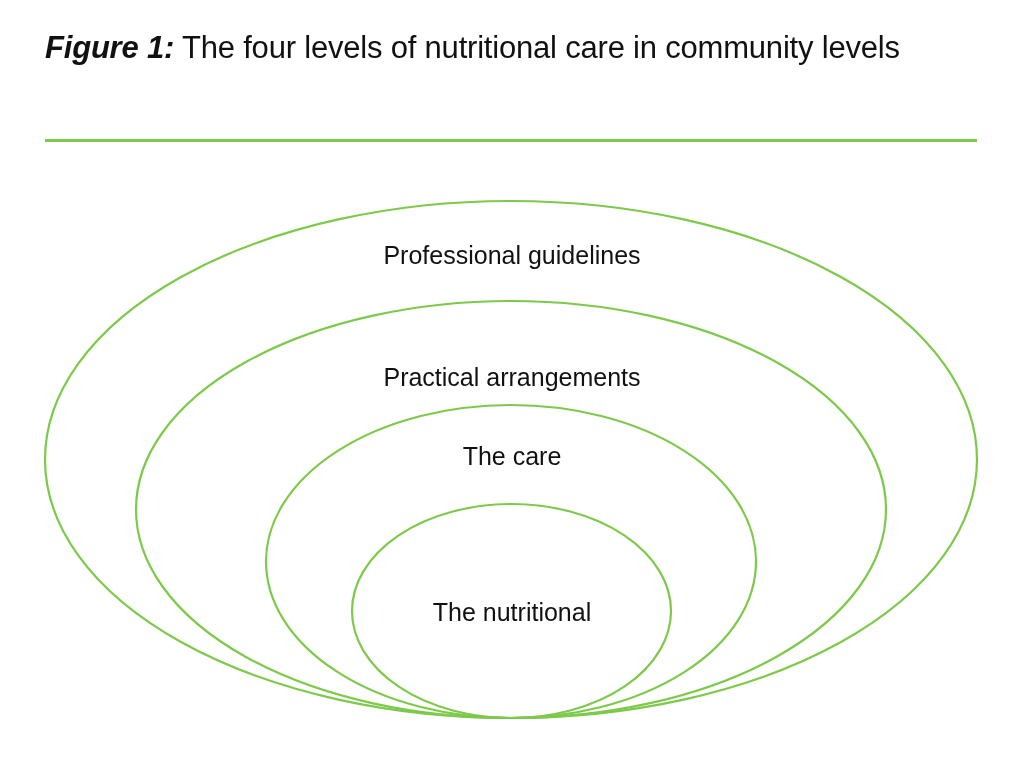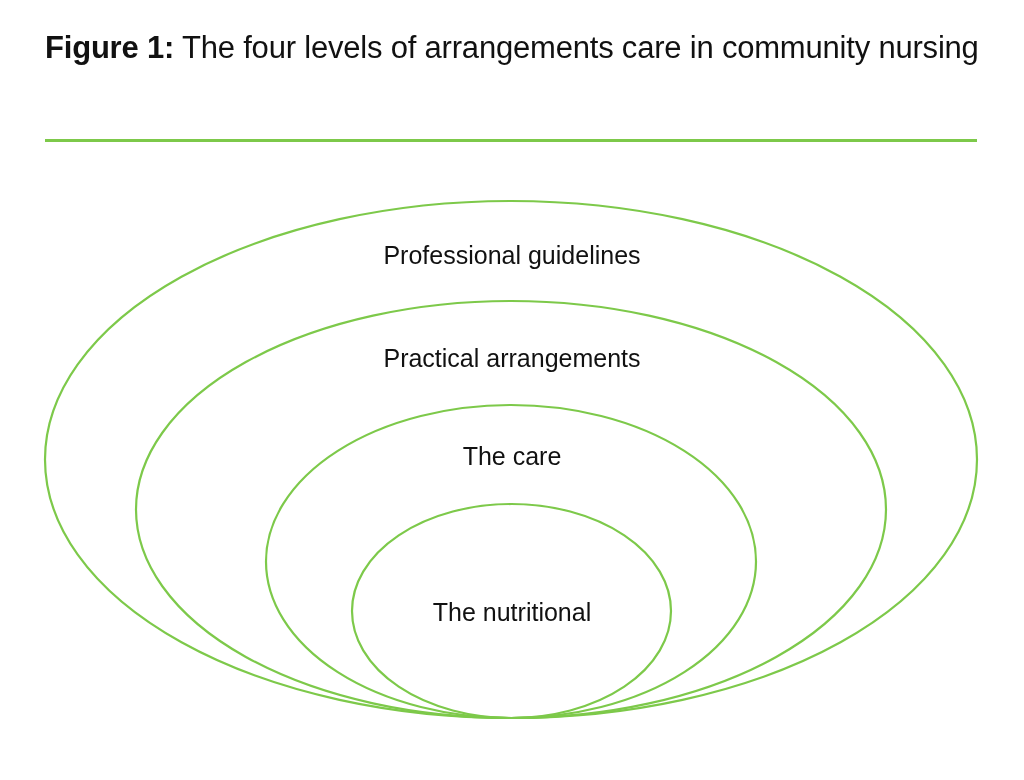--- a/index.html
+++ b/index.html
@@ -1,35 +1,35 @@
 <!DOCTYPE html>
 <html><head>
 <meta charset="utf-8">
 <style>
   html, body { margin: 0; padding: 0; background: #ffffff; }
   body { width: 1024px; height: 780px; position: relative; overflow: hidden;
          font-family: "Liberation Sans", "DejaVu Sans", sans-serif; color: #111; }
   .title { position: absolute; left: 45px; top: 26px; width: 940px;
            font-size: 31px; line-height: 44px; letter-spacing: -0.2px; }
-  .title b { font-weight: bold; }
+  .title b { font-weight: bold; font-style: italic; }
   .divider { position: absolute; left: 45px; top: 139px; width: 932px; height: 3px; }
   svg.diagram { position: absolute; left: 0; top: 0; }
   .lbl { position: absolute; font-size: 25px; text-align: right; white-space: nowrap;
          transform: translateX(-50%); line-height: 30px; }
 </style>
 </head>
 <body>
 
-<div class="title"><b>Figure 1:</b><span> The four levels of arrangements care in community nursing</span></div>
+<div class="title"><b>Figure 1:</b><span> The four levels of nutritional care in community levels</span></div>
 
 <div class="divider" style="background:#7dc94a"></div>
 
 <svg class="diagram" width="1024" height="780">
   <ellipse cx="511" cy="459.5" rx="466" ry="258.5" fill="none" stroke="#7dc94a" stroke-width="2.2"></ellipse>
   <ellipse cx="511" cy="509.5" rx="375" ry="208.5" fill="none" stroke="#7dc94a" stroke-width="2.2"></ellipse>
   <ellipse cx="511" cy="561.5" rx="245" ry="156.5" fill="none" stroke="#7dc94a" stroke-width="2.2"></ellipse>
   <ellipse cx="511.5" cy="611" rx="159.5" ry="107" fill="none" stroke="#7dc94a" stroke-width="2.2"></ellipse>
 </svg>
 
 <div class="lbl" style="left:512px; top:240px;">Professional guidelines</div>
-<div class="lbl" style="left:512px; top:343px;">Practical arrangements</div>
+<div class="lbl" style="left:512px; top:362px;">Practical arrangements</div>
 <div class="lbl" style="left:512px; top:441px;">The care</div>
 <div class="lbl" style="left:512px; top:597px;">The nutritional</div>
 
 </body></html>

